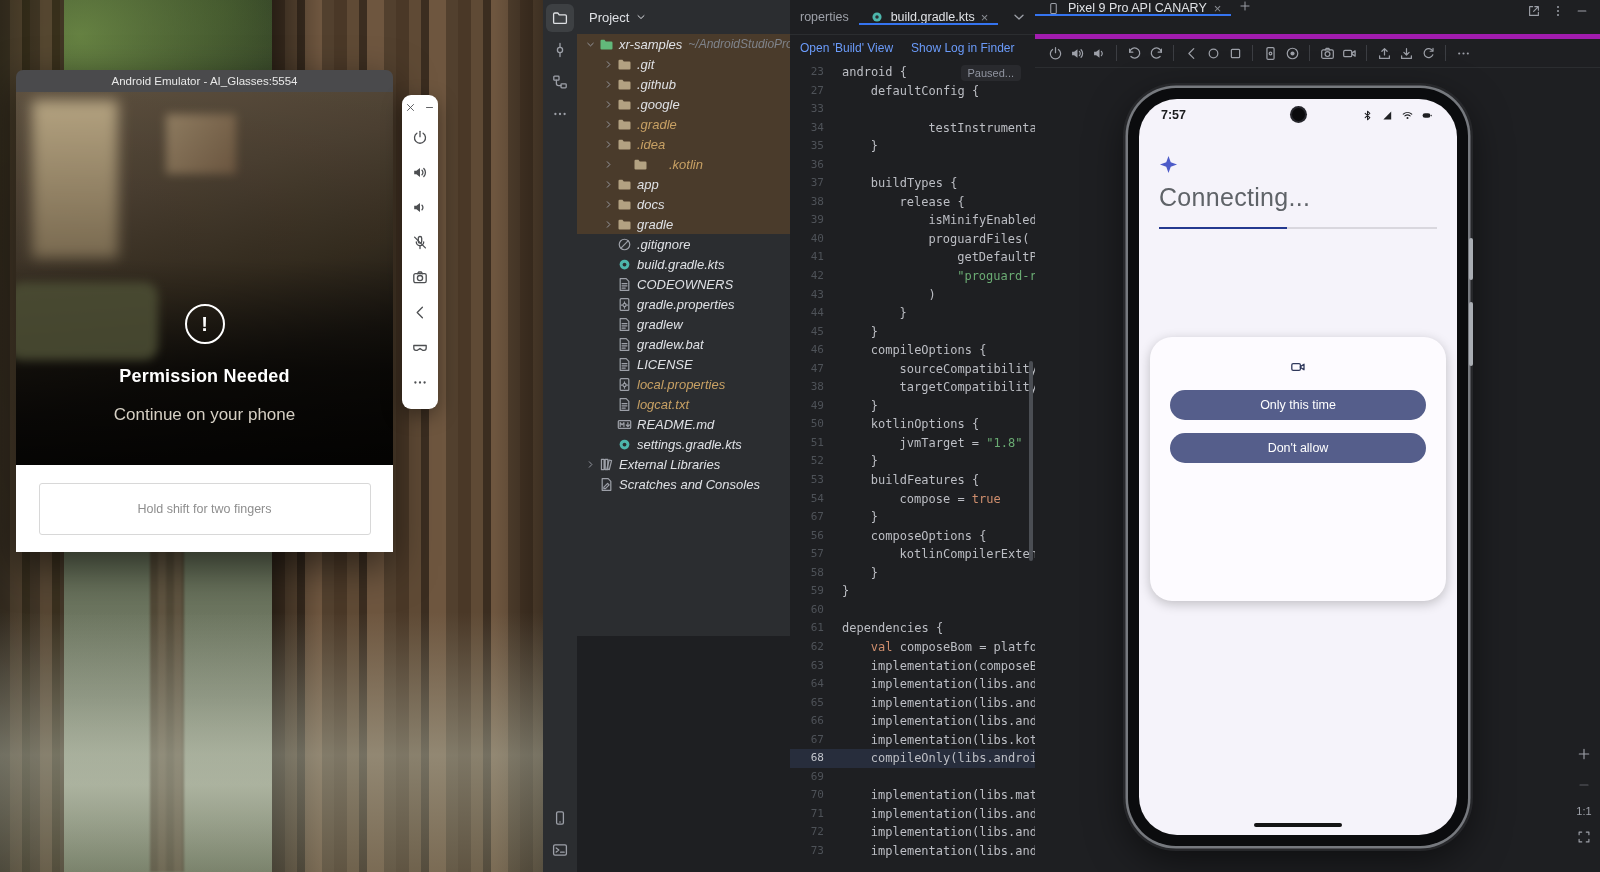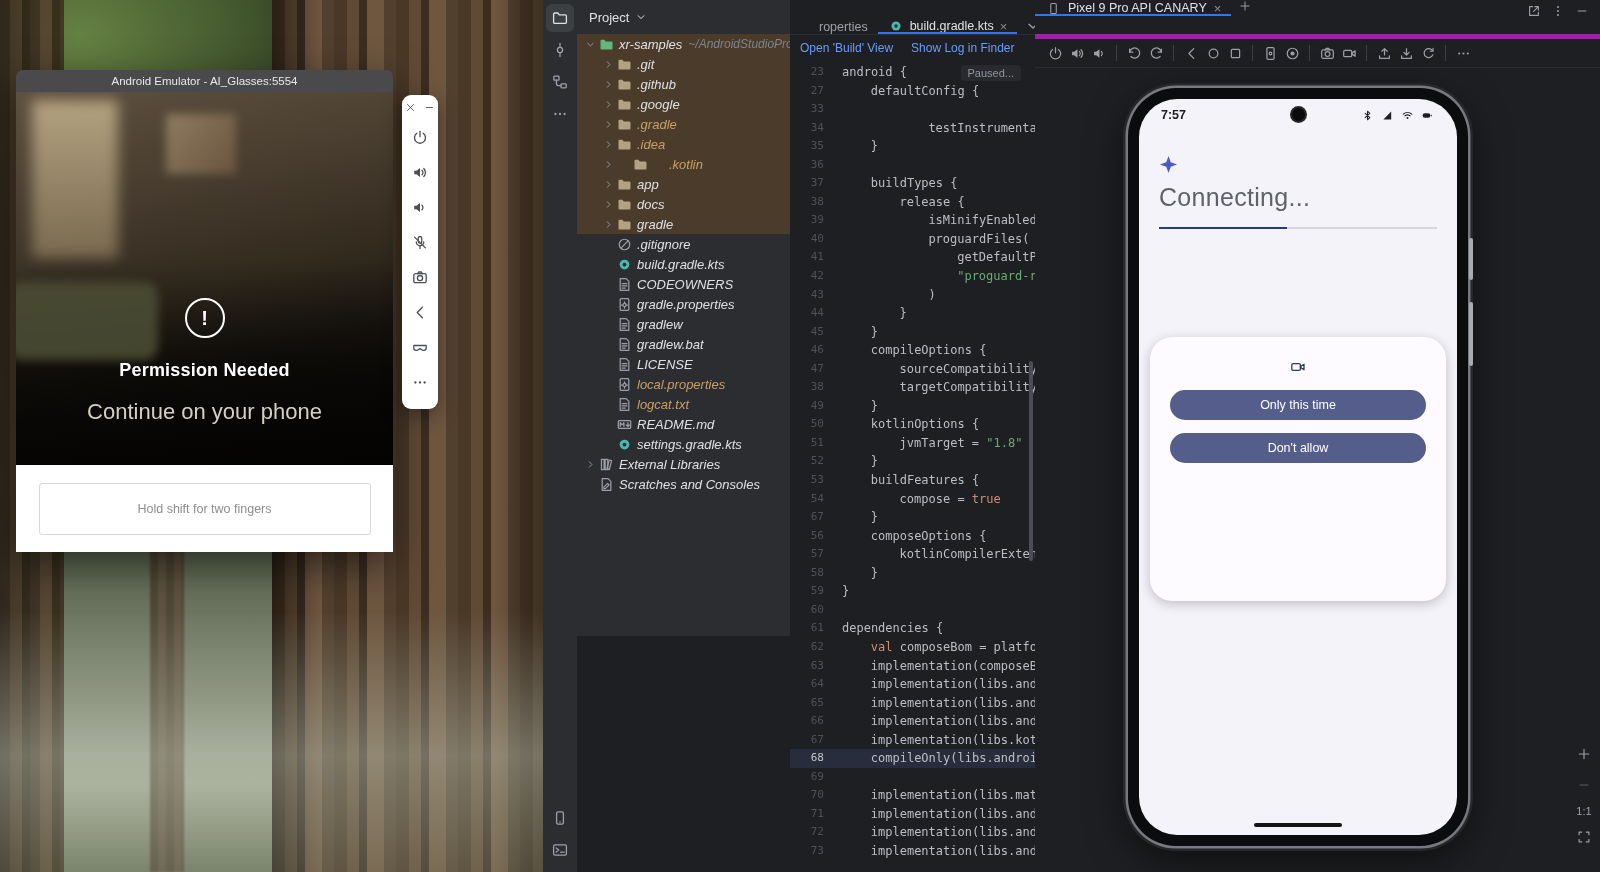--- a/index.html
+++ b/index.html
@@ -35,21 +35,21 @@
   .emu-screen::before{content:"";position:absolute;inset:0;
     background:linear-gradient(180deg,rgba(0,0,0,.15) 0%,rgba(0,0,0,.25) 45%,rgba(0,0,0,.72) 75%,rgba(0,0,0,.85) 100%);}
   .room-window{position:absolute;left:16px;top:8px;width:86px;height:158px;
     background:linear-gradient(#d2bf97,#8d7c5e);filter:blur(7px);opacity:.75;}
   .room-art{position:absolute;left:150px;top:22px;width:70px;height:60px;background:linear-gradient(120deg,#c9b089,#8c6d4e);filter:blur(5px);opacity:.5;}
   .room-couch{position:absolute;left:-8px;top:190px;width:150px;height:78px;background:#4d4f35;border-radius:14px;filter:blur(5px);opacity:.85;}
   .emu-alert{position:absolute;inset:0;display:flex;flex-direction:column;align-items:center;justify-content:flex-end;padding-bottom:40px;text-align:center;}
   .alert-icon{width:36px;height:36px;border:2.5px solid #fff;border-radius:50%;display:flex;align-items:center;justify-content:center;
     color:#fff;font-size:20px;font-weight:700;margin-bottom:22px;}
   .alert-title{color:#fff;font-size:18px;font-weight:700;letter-spacing:.2px;}
-  .alert-sub{color:#d6d0c4;font-size:22px;margin-top:18px;}
+  .alert-sub{color:#d6d0c4;font-size:17px;margin-top:18px;}
   .emu-bottom{height:87px;background:#ffffff;display:flex;align-items:center;justify-content:center;}
   .hint-box{width:330px;height:50px;border:1px solid #d8d8d8;border-radius:3px;display:flex;align-items:center;justify-content:center;
     color:#8e8e8e;font-size:12.5px;}
 
   
   .emu-panel{position:absolute;left:402px;top:95px;width:36px;height:314px;background:#fff;border-radius:9px;
     box-shadow:0 6px 20px rgba(0,0,0,.4);display:flex;flex-direction:column;align-items:center;padding-top:6px;box-sizing:border-box;}
   .emu-winrow{display:flex;gap:6px;margin-bottom:6px;}
   .emu-winrow .ebtn{width:13px;height:13px;}
   .emu-winrow .ebtn svg{width:11px;height:11px;}
@@ -79,21 +79,21 @@
   .tree-row .path{color:#7f838a;font-size:12px;margin-left:6px;}
   .ic[data-name="folder-icon"]{color:#b3a282;}
   .ic[data-name="project-icon"]{color:#62b87a;}
   .ic[data-name="gradle-icon"]{color:#4db6ac;}
   .ic[data-name="markdown-icon"]{color:#9da0a8;}
   .ic[data-name="config-icon"],.ic[data-name="file-icon"],.ic[data-name="ignored-icon"],
   .ic[data-name="libraries-icon"],.ic[data-name="scratches-icon"]{color:#9da0a8;}
 
   
   .editor{position:absolute;left:247px;top:0;width:245px;height:872px;background:#1e1f22;border-right:1px solid #121314;overflow:hidden;}
-  .tabs{height:34px;display:flex;align-items:flex-end;border-bottom:1px solid #2b2d30;position:relative;padding-left:19px;}
+  .tabs{height:34px;display:flex;align-items:center;border-bottom:1px solid #2b2d30;position:relative;}
   .tab{display:flex;align-items:center;gap:6px;padding:0 10px;font-size:12.5px;color:#9da0a8;position:relative;cursor:pointer;}
   .tab.active{color:#dfe1e5;}
   .tab.active::after{content:"";position:absolute;left:0;right:0;bottom:0;height:2px;background:var(--accent);}
   .tab .close{color:#8a8d94;font-size:13px;line-height:1;}
   .tab .ic svg{width:14px;height:14px;}
   .tab-overflow{margin-left:auto;display:flex;align-items:center;padding:0 8px;color:#9da0a8;cursor:pointer;}
   .banner{height:26px;display:flex;align-items:center;gap:18px;padding-left:10px;font-size:12px;}
   .banner a{color:var(--link);text-decoration:none;cursor:pointer;}
   .code-wrap{position:relative;padding-top:2px;}
   .code-line{height:18.55px;line-height:18.55px;display:flex;font-family:"DejaVu Sans Mono",monospace;font-size:12px;white-space:pre;}

